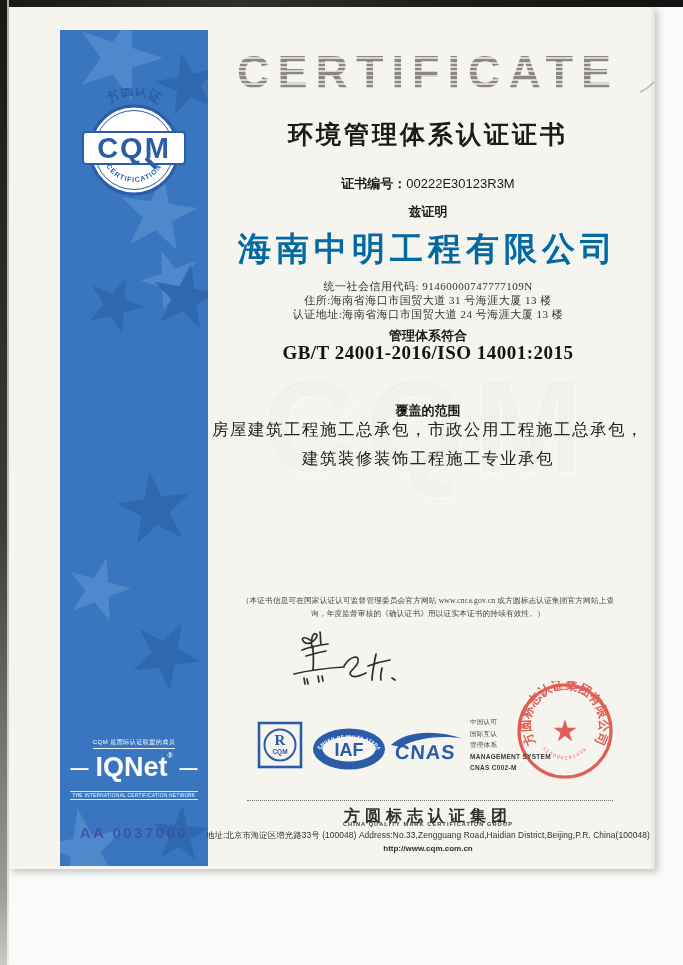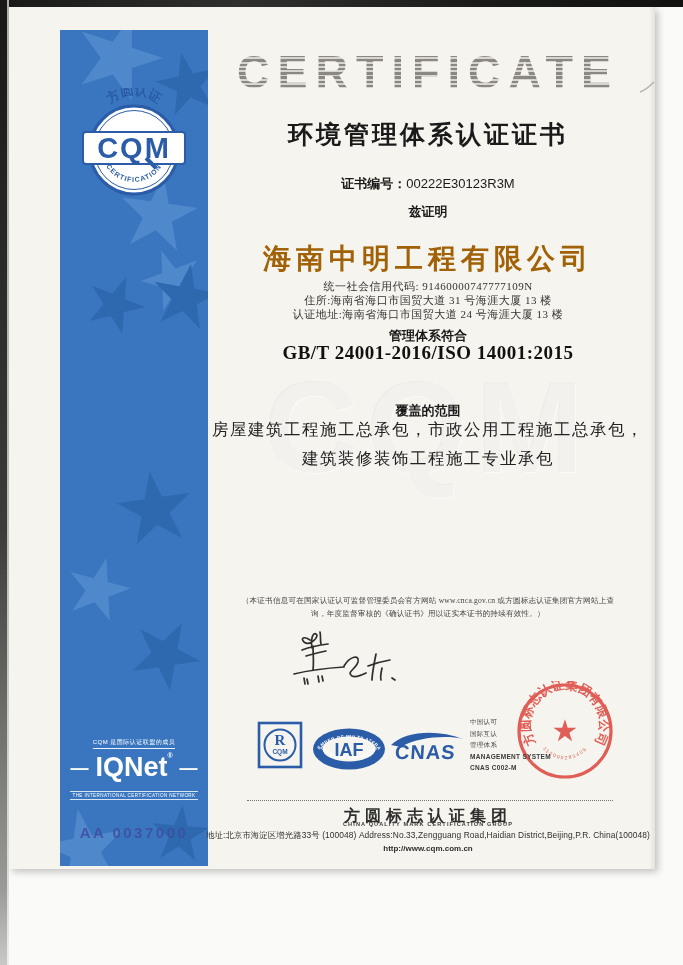--- a/index.html
+++ b/index.html
@@ -39,22 +39,22 @@
   
   .col{position:absolute;left:200px;width:456px;text-align:center;color:#1a1a1a;}
   .watermark{top:47px;font-size:45px;font-weight:bold;letter-spacing:8px;
     font-family:"Liberation Sans",sans-serif;transform:scaleY(1.02);
     background:repeating-linear-gradient(180deg,#8b8884 0px,#8b8884 2.4px,#d9d6d1 2.4px,#d9d6d1 4.2px);
     -webkit-background-clip:text;background-clip:text;color:transparent;white-space:nowrap;}
   .title{top:118px;font-size:25px;font-weight:bold;letter-spacing:3px;}
   .certno{top:175px;font-size:13px;}
   .certno .lbl{font-weight:bold;}
   .declare{top:203px;font-size:13px;font-weight:bold;}
-  .company{top:240px;font-size:28px;letter-spacing:5px;
-    font-family:"Liberation Serif",serif;font-weight:600;color:#a16207;}
+  .company{top:227px;font-size:33px;letter-spacing:5px;
+    font-family:"Liberation Serif",serif;font-weight:600;color:#0369a1;}
   .kline{font-family:"Liberation Serif",serif;font-size:11px;color:#333;letter-spacing:.5px;}
   .credit{top:279px;}
   .addr{top:293px;}
   .aaddr{top:307px;}
   .conform{top:327px;font-size:13px;font-weight:bold;}
   .standard{top:342px;font-size:19px;font-weight:bold;
     font-family:"Liberation Serif",serif;letter-spacing:.5px;color:#111;}
   .emboss{top:352px;font-size:130px;font-weight:bold;letter-spacing:8px;
     color:rgba(90,85,70,.05);text-shadow:1px 1px 0 rgba(255,255,255,.55);}
   .scopelbl{top:402px;font-size:13px;font-weight:bold;text-align:center;}

